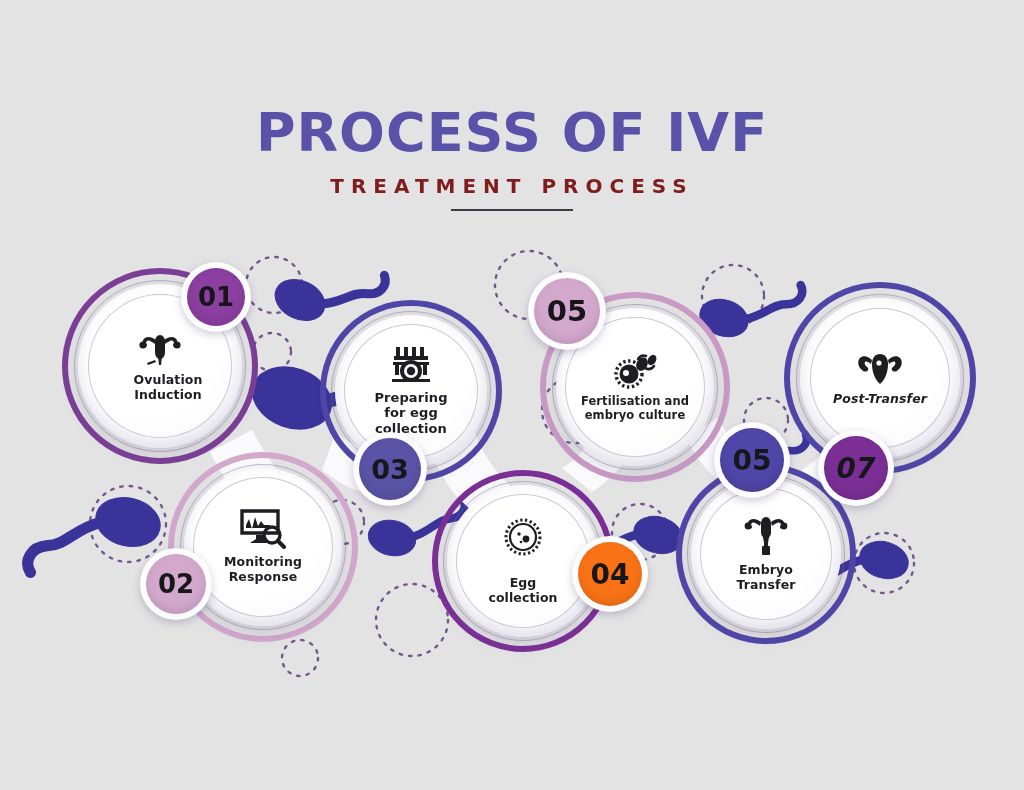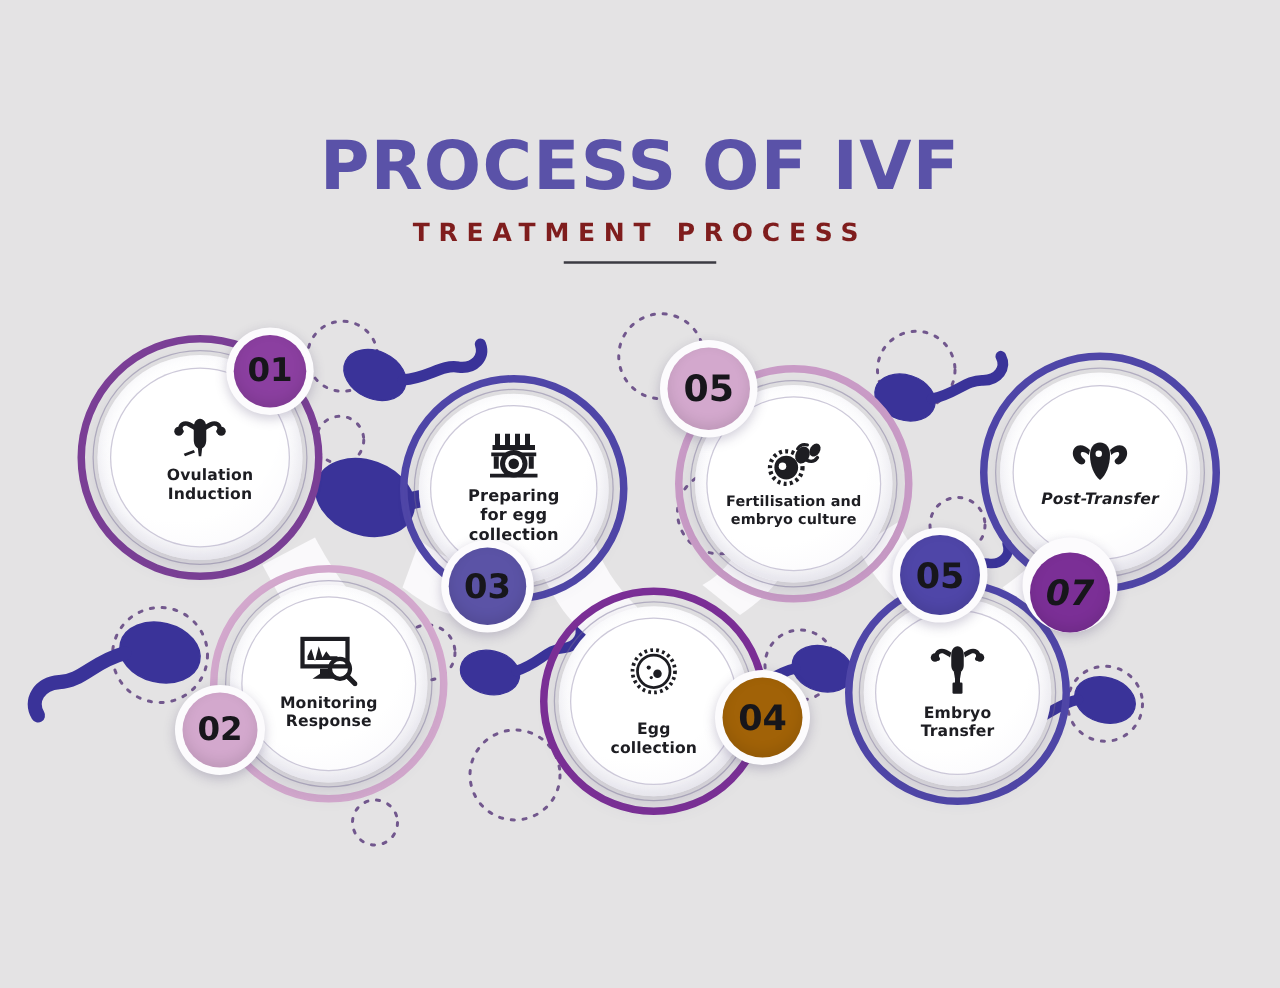--- a/index.html
+++ b/index.html
@@ -215,21 +215,21 @@
           <circle cx="21" cy="21" r="13" fill="none" stroke="#1d1d22" stroke-width="2.2"></circle>
           <circle cx="24" cy="23" r="3.4"></circle>
           <circle cx="17" cy="18" r="1.7"></circle>
           <circle cx="19" cy="26" r="1.3"></circle>
         </g>
       </svg>
       <div class="node-label" style="font-size:12.5px;margin-top:12px;">Egg
 collection</div>
     </div>
     <div class="badge-wrap" style="left:140px;top:66px;width:76px;height:76px;">
-      <div class="badge" style="width:64px;height:64px;background:#a16207;font-size:28px;">04</div>
+      <div class="badge" style="width:64px;height:64px;background:#f97316;font-size:28px;">04</div>
     </div>
   </div>
 
   <div class="node" style="left:540px;top:292px;width:190px;height:190px;">
     <div class="ring-outer" style="width:190px;height:190px;border:6px solid #c99bc6;"></div>
     <div class="ring-thin" style="left:12px;top:12px;width:166px;height:166px;"></div>
     <div class="disc" style="left:16px;top:16px;width:158px;height:158px;"></div>
     <div class="inner-face" style="left:25px;top:25px;width:140px;height:140px;">
       <svg class="node-icon" width="48" height="38" viewBox="0 0 48 38">
         <g fill="#1d1d22">
@@ -283,18 +283,18 @@
       <svg class="node-icon" width="46" height="36" viewBox="0 0 46 36">
         <g fill="#1d1d22">
           <path d="M23 4c5 0 8 4 8 10 0 8-3 16-8 20-5-4-8-12-8-20 0-6 3-10 8-10z"></path>
           <path d="M15 10c-4-4-9-5-12-2-3 3-2 9 2 12 2 2 5 2 6 0 1-2-1-3-2-4-1-1-2-3-1-4 1-1 4 0 6 2z"></path>
           <path d="M31 10c4-4 9-5 12-2 3 3 2 9-2 12-2 2-5 2-6 0-1-2 1-3 2-4 1-1 2-3 1-4-1-1-4 0-6 2z"></path>
           <circle cx="22" cy="13" r="2.6" fill="#fff"></circle>
         </g>
       </svg>
       <div class="node-label" style="font-size:12.5px;">Post-Transfer</div>
     </div>
-    <div class="badge-wrap" style="left:34px;top:148px;width:76px;height:76px;align-items:flex-end;">
+    <div class="badge-wrap" style="left:34px;top:148px;width:76px;height:76px;">
       <div class="badge" style="width:64px;height:64px;background:#7b2f96;font-size:28px;">07</div>
     </div>
   </div>
 
 </div>
 
 </body></html>

